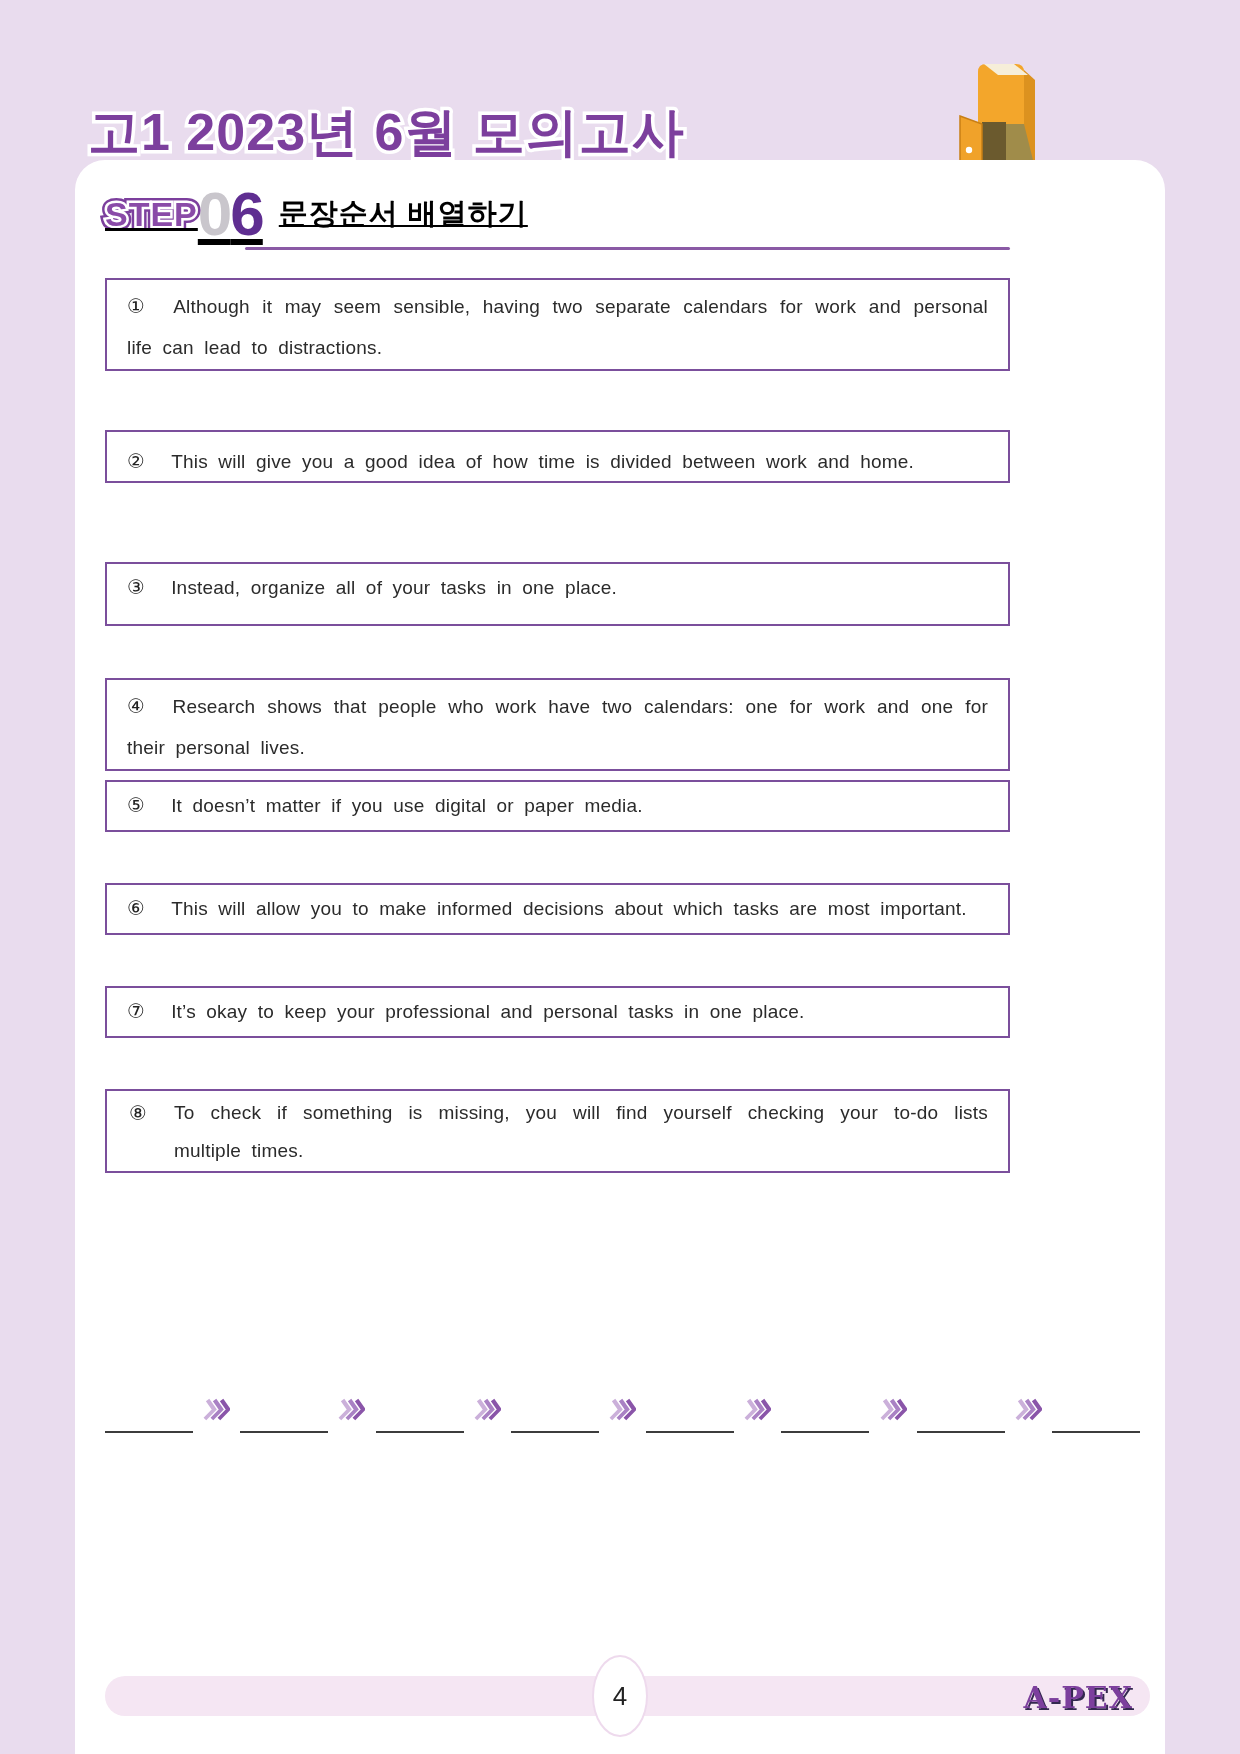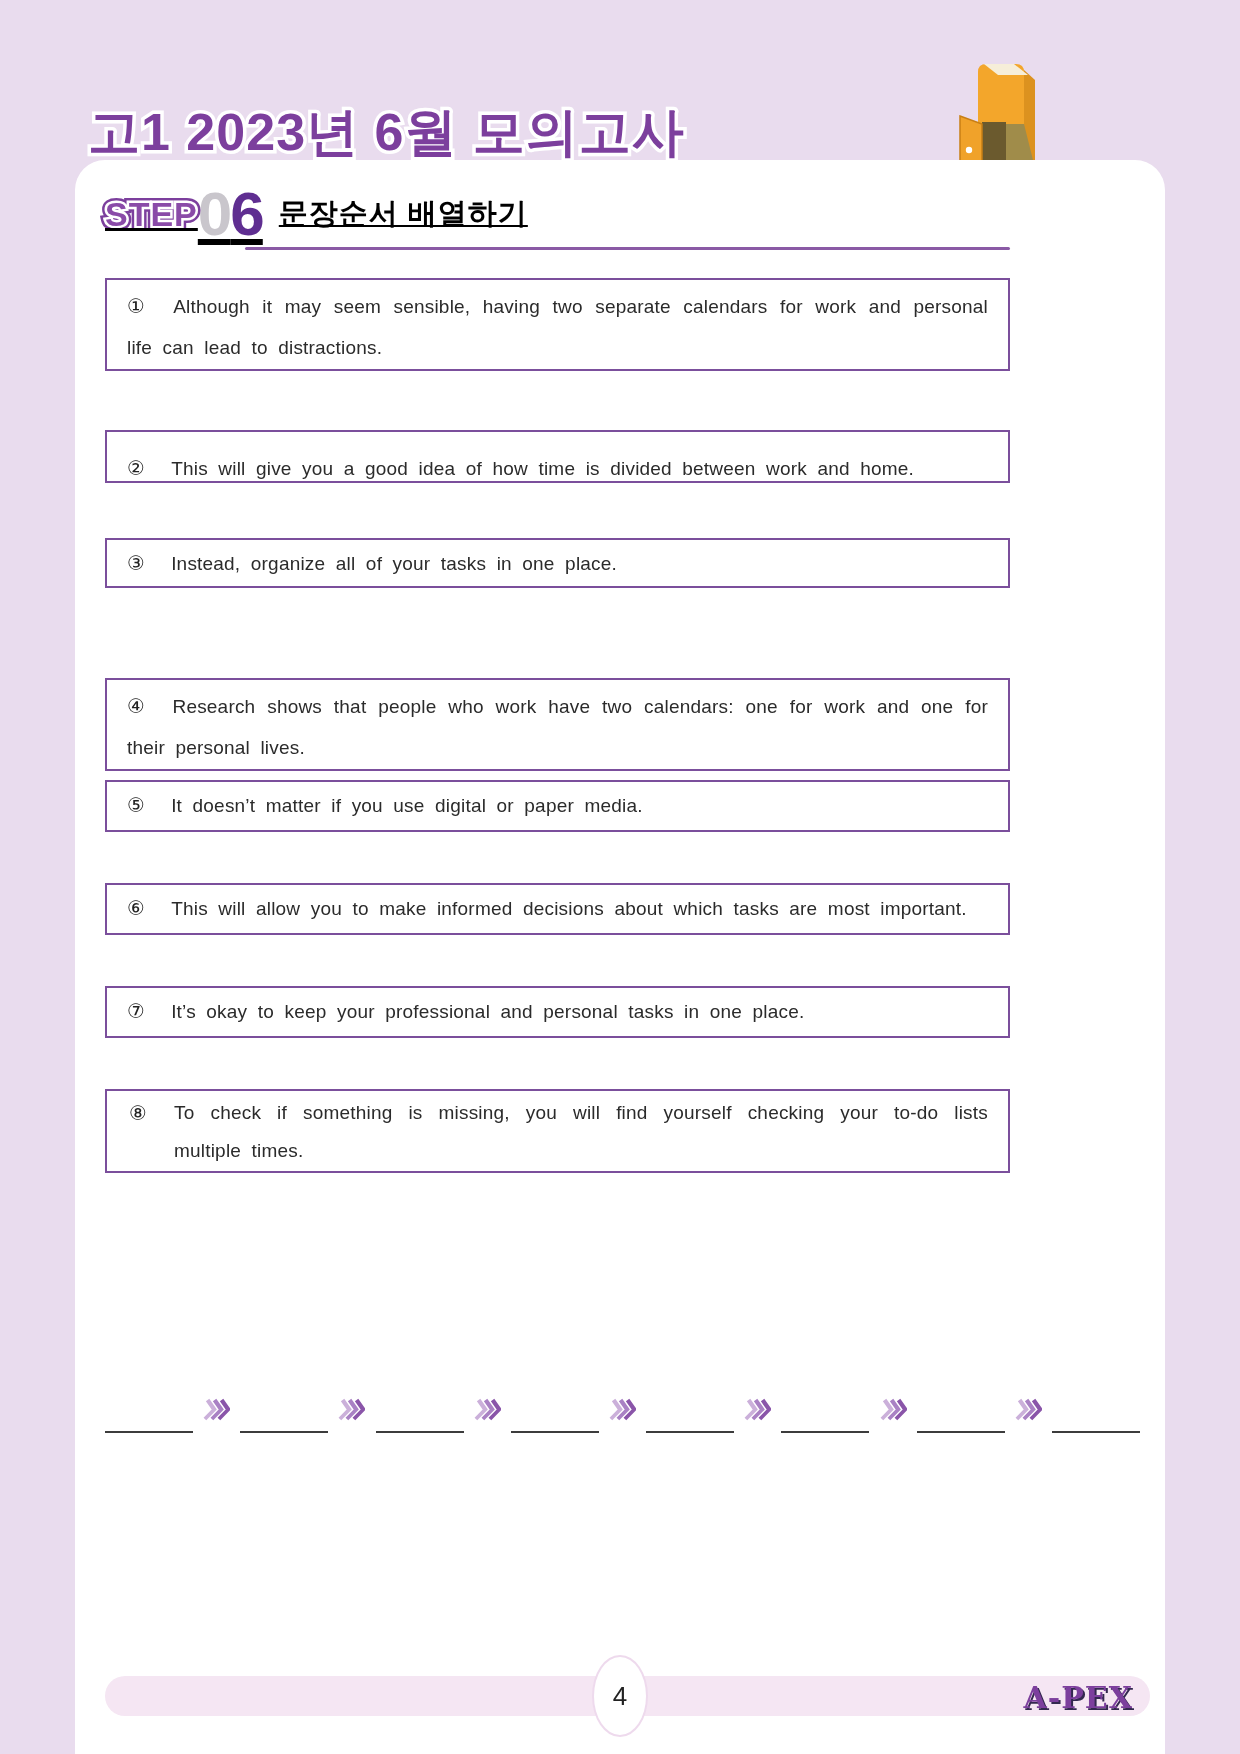--- a/index.html
+++ b/index.html
@@ -29,22 +29,22 @@
   .step-title{font-size:29px;font-weight:bold;color:#000000;margin-left:16px;letter-spacing:1px;}
   .step-underline{position:absolute;left:245px;top:247px;width:765px;height:3px;background:#8a5aa5;border-radius:2px;}
   
   .sentence-box{
     position:absolute;left:105px;width:905px;box-sizing:border-box;
     background:#fff;border:2.5px solid #7b4f9c;
     font-size:19px;color:#2b2b2b;text-align:justify;word-spacing:5px;letter-spacing:0.2px;
   }
   .sentence-box .num{font-family:"DejaVu Sans",sans-serif;font-size:20px;margin-right:26px;color:#222;}
   .b1{top:278px;height:93px;line-height:41px;padding:6px 20px 0 20px;}
-  .b2{top:430px;height:53px;line-height:48px;padding:12px 20px;}
-  .b3{top:538px;height:50px;line-height:47px;padding:0 20px;}
+  .b2{top:430px;height:53px;line-height:48px;padding:5px 20px;}
+  .b3{top:562px;height:64px;line-height:47px;padding:0 20px;}
   .b4{top:636px;height:93px;line-height:41px;padding:6px 20px 0 20px;margin-top:42px;}
   .b5{top:780px;height:52px;line-height:47px;padding:0 20px;}
   .b6{top:883px;height:52px;line-height:47px;padding:0 20px;}
   .b7{top:986px;height:52px;line-height:47px;padding:0 20px;}
   .b8{top:1089px;height:84px;line-height:38px;padding:3px 20px 0 67px;}
   .b8 .num{position:absolute;left:22px;top:3px;line-height:38px;margin:0;}
   
   .answer-row{position:absolute;left:105px;top:1388px;width:1035px;height:48px;display:flex;align-items:flex-end;justify-content:space-between;}
   .blank{width:88px;height:0;border-bottom:2px solid #3c3c3c;margin-bottom:3px;}
   .chev{margin-bottom:14px;line-height:0;}

